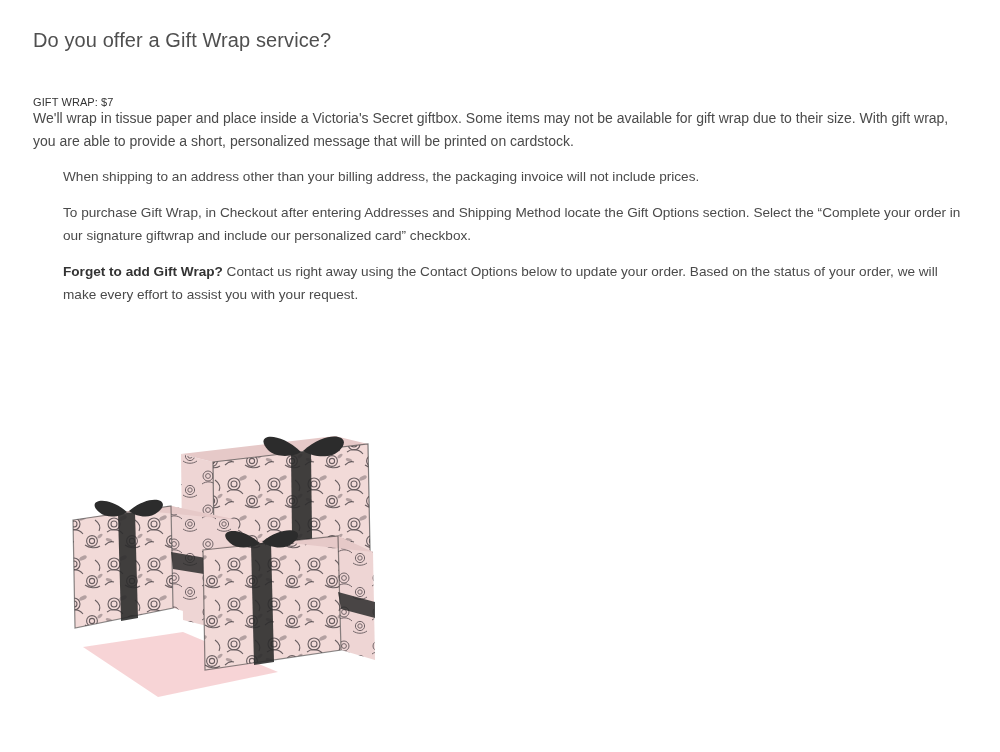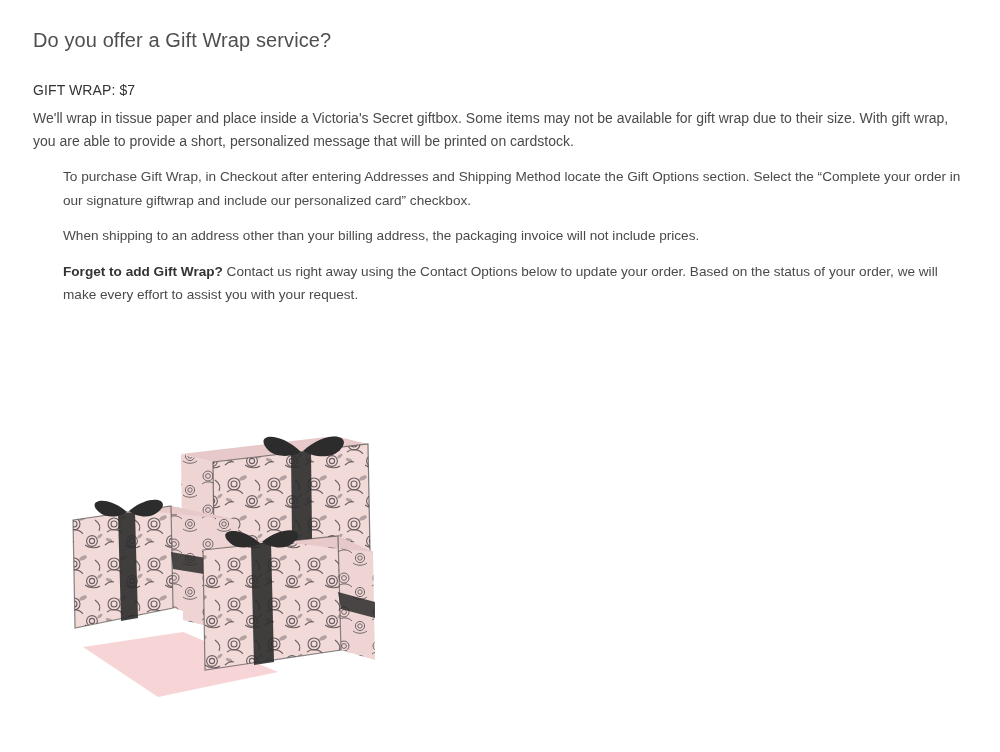--- a/index.html
+++ b/index.html
@@ -26,22 +26,22 @@
     left: 33px;
     top: 16px;
     font-size: 20px;
     font-weight: 400;
     color: #4f4f4f;
     letter-spacing: 0.1px;
   }
   .section-head {
     position: absolute;
     left: 33px;
-    top: 82px;
-    font-size: 14px;
+    top: 96px;
+    font-size: 11px;
     color: #333333;
     letter-spacing: 0.1px;
   }
   .intro {
     position: absolute;
     left: 33px;
     top: 107px;
     width: 930px;
     font-size: 14px;
     line-height: 23px;
@@ -82,22 +82,22 @@
 
 <div class="page">
 
   <h1 class="q-title">Do you offer a Gift Wrap service?</h1>
 
   <div class="section-head">GIFT WRAP: $7</div>
 
   <div class="intro">We'll wrap in tissue paper and place inside a Victoria's Secret giftbox. Some items may not be available for gift wrap due to their size. With gift wrap, you are able to provide a short, personalized message that will be printed on cardstock.</div>
 
   <div class="bullets">
+    <p>When shipping to an address other than your billing address, the packaging invoice will not include prices.</p>
     <p>To purchase Gift Wrap, in Checkout after entering Addresses and Shipping Method locate the Gift Options section. Select the “Complete your order in our signature giftwrap and include our personalized card” checkbox.</p>
-    <p>When shipping to an address other than your billing address, the packaging invoice will not include prices.</p>
     <p><b>Forget to add Gift Wrap?</b><span> Contact us right away using the Contact Options below to update your order. Based on the status of your order, we will make every effort to assist you with your request.</span></p>
   </div>
 
   <div class="image-wrap">
     <svg class="gift-svg" width="400" height="310" viewBox="0 0 400 310" xmlns="http://www.w3.org/2000/svg">
       <defs>
         <pattern id="floral" width="40" height="40" patternUnits="userSpaceOnUse">
           <rect width="40" height="40" fill="#f2dad8"></rect>
           <g fill="none" stroke="#3a3338" stroke-width="1.1" opacity="0.75">
             <circle cx="11" cy="12" r="3"></circle>

